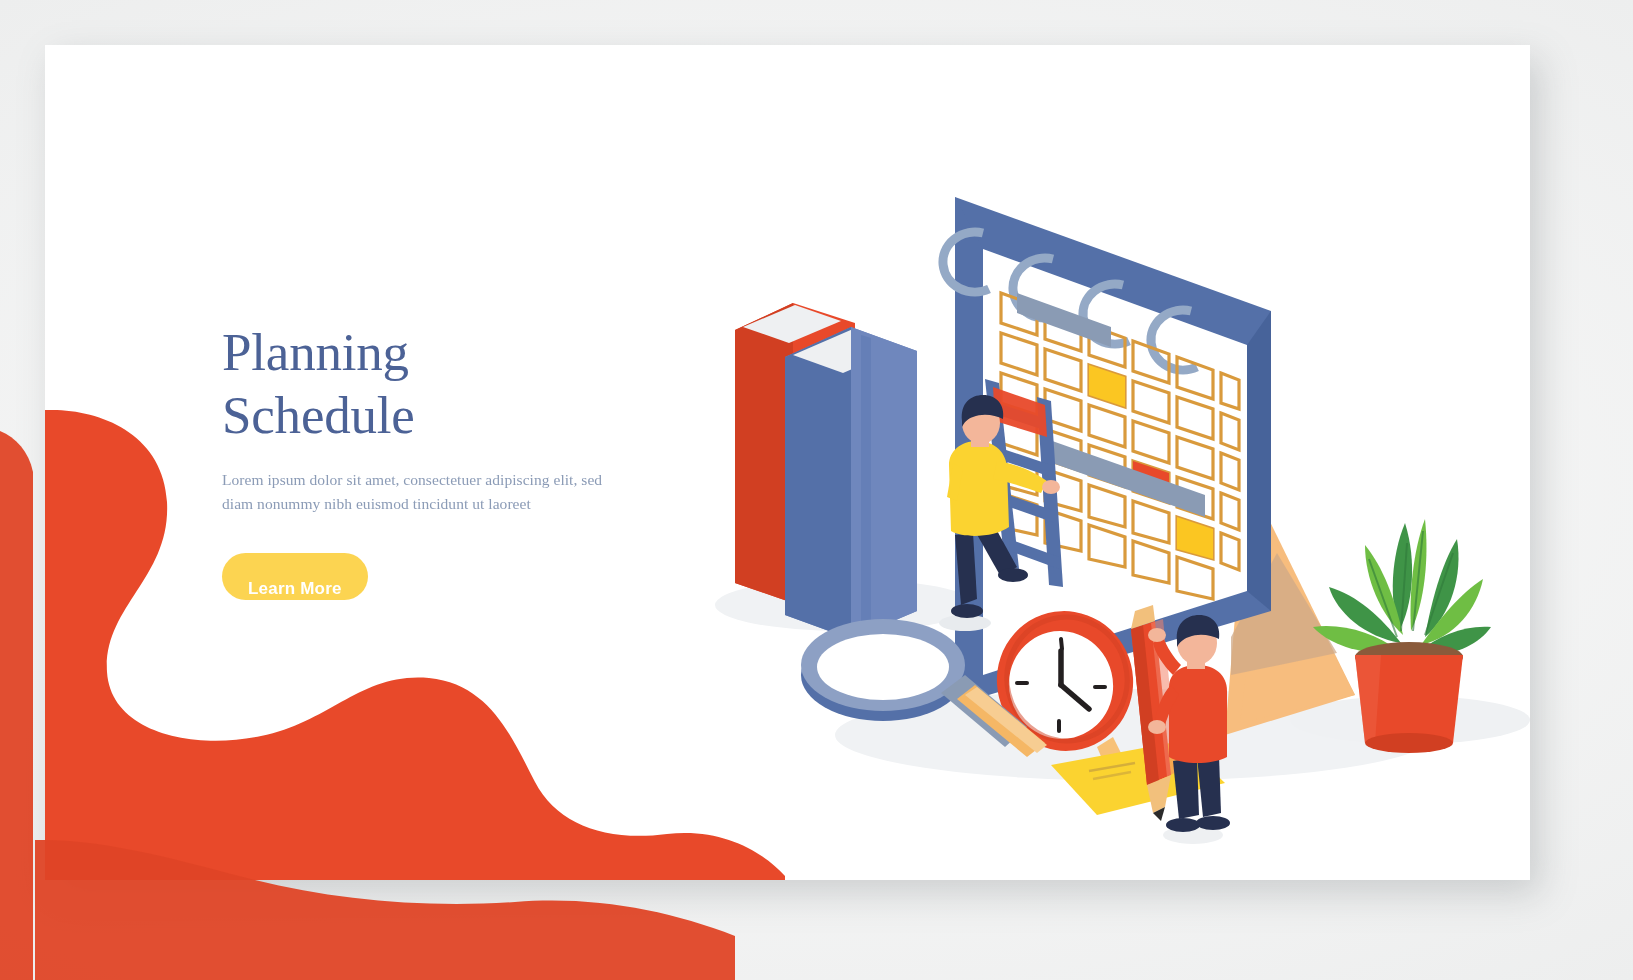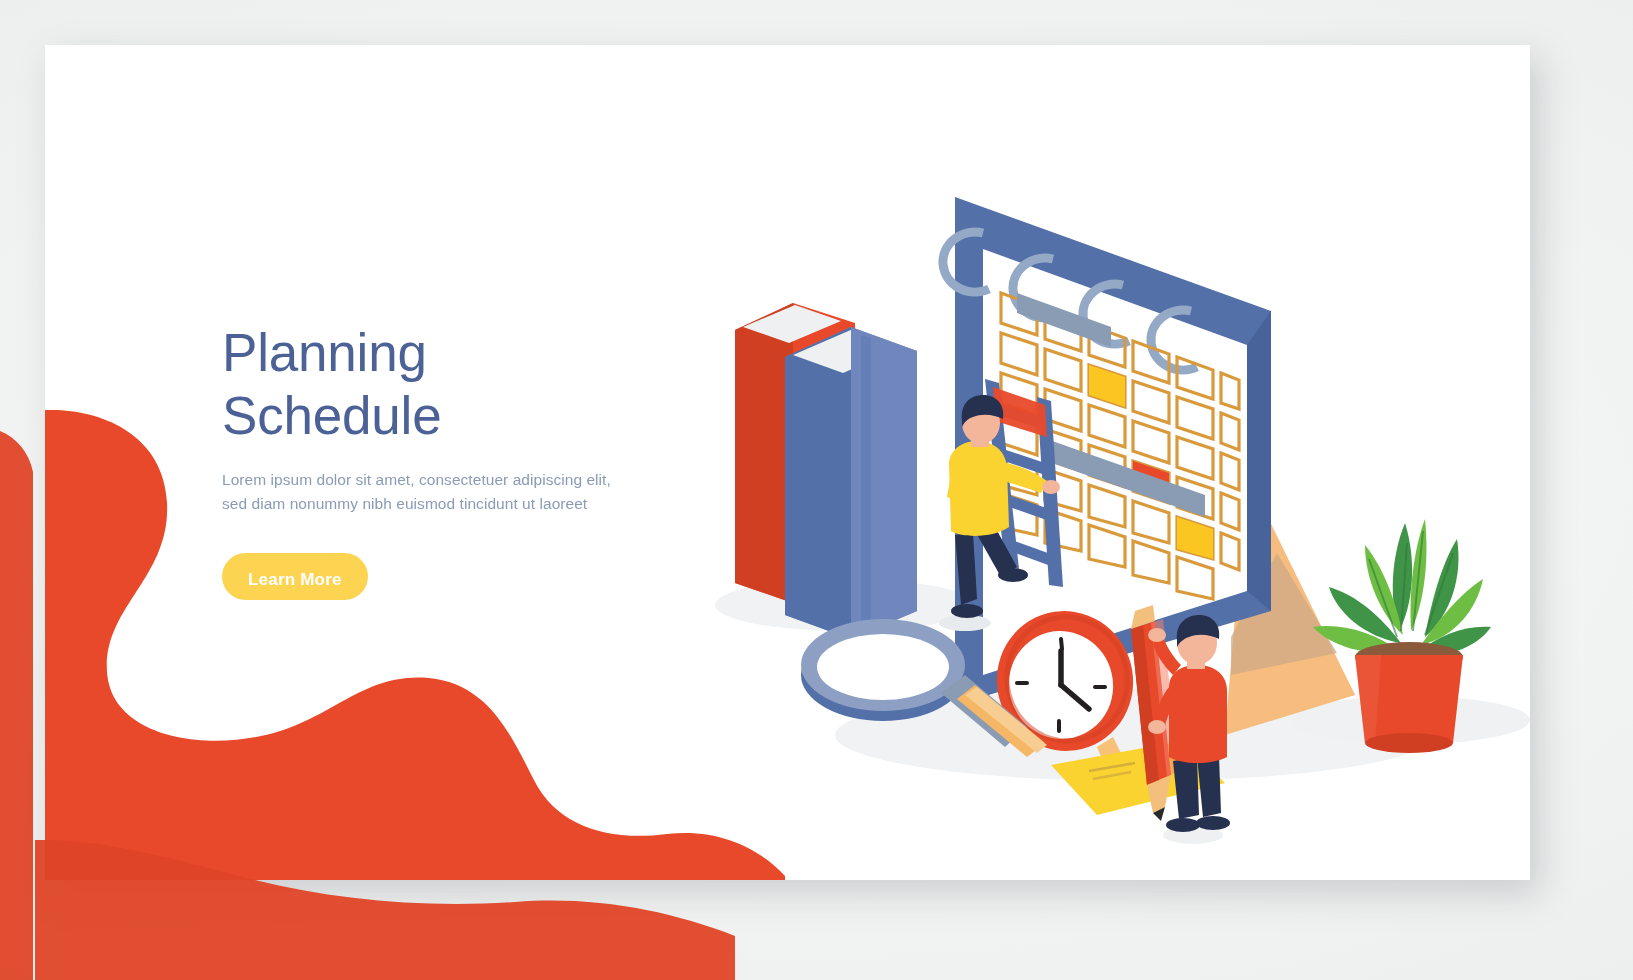--- a/index.html
+++ b/index.html
@@ -53,20 +53,21 @@
     width: 740px;
     height: 470px;
     pointer-events: none;
   }
   
   .text-col {
     position: absolute;
     left: 177px;
     top: 276px;
     width: 430px;
+    font-family: Liberation Serif, serif;
   }
   .headline {
     font-size: 53px;
     line-height: 63px;
     font-weight: 400;
     color: #4c6296;
     letter-spacing: -0.2px;
     margin: 0;
     white-space: pre-line;
   }
@@ -82,21 +83,21 @@
     position: absolute;
     left: 177px;
     top: 508px;
     background: #fcd451;
     color: #ffffff;
     border: none;
     border-radius: 26px;
     font-size: 17px;
     font-weight: bold;
     letter-spacing: 0.2px;
-    padding: 3px 26px;
+    padding: 12px 26px;
     height: 47px;
     line-height: 47px;
     cursor: pointer;
     font-family: "Liberation Sans", sans-serif;
   }
   
   .illustration {
     position: absolute;
     left: 620px;
     top: 130px;

